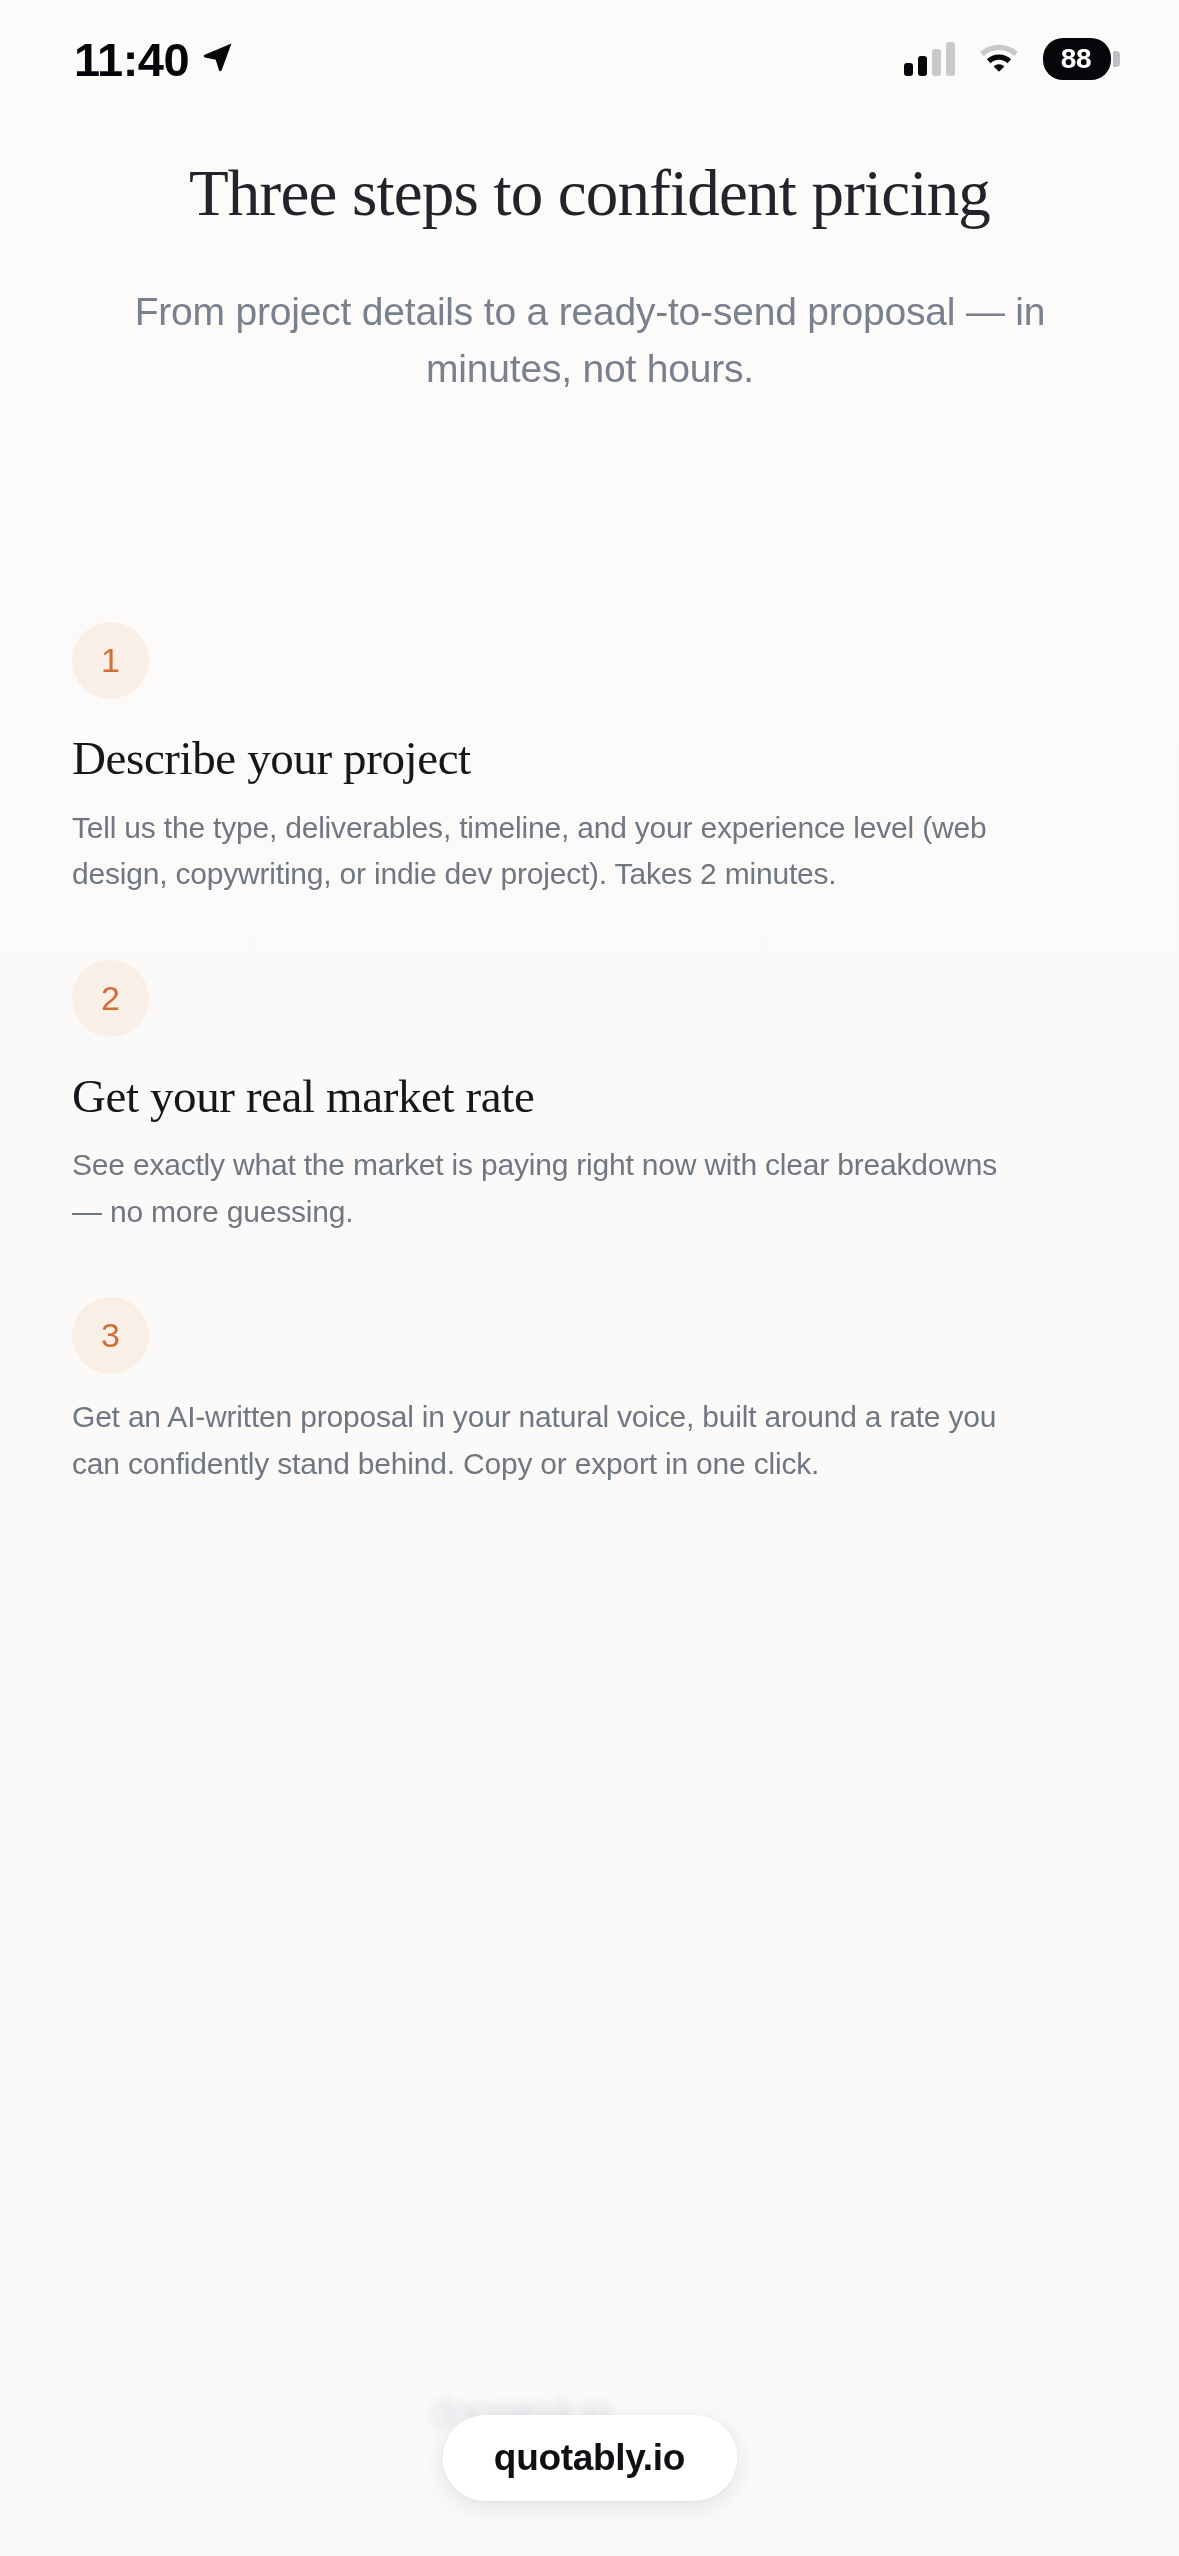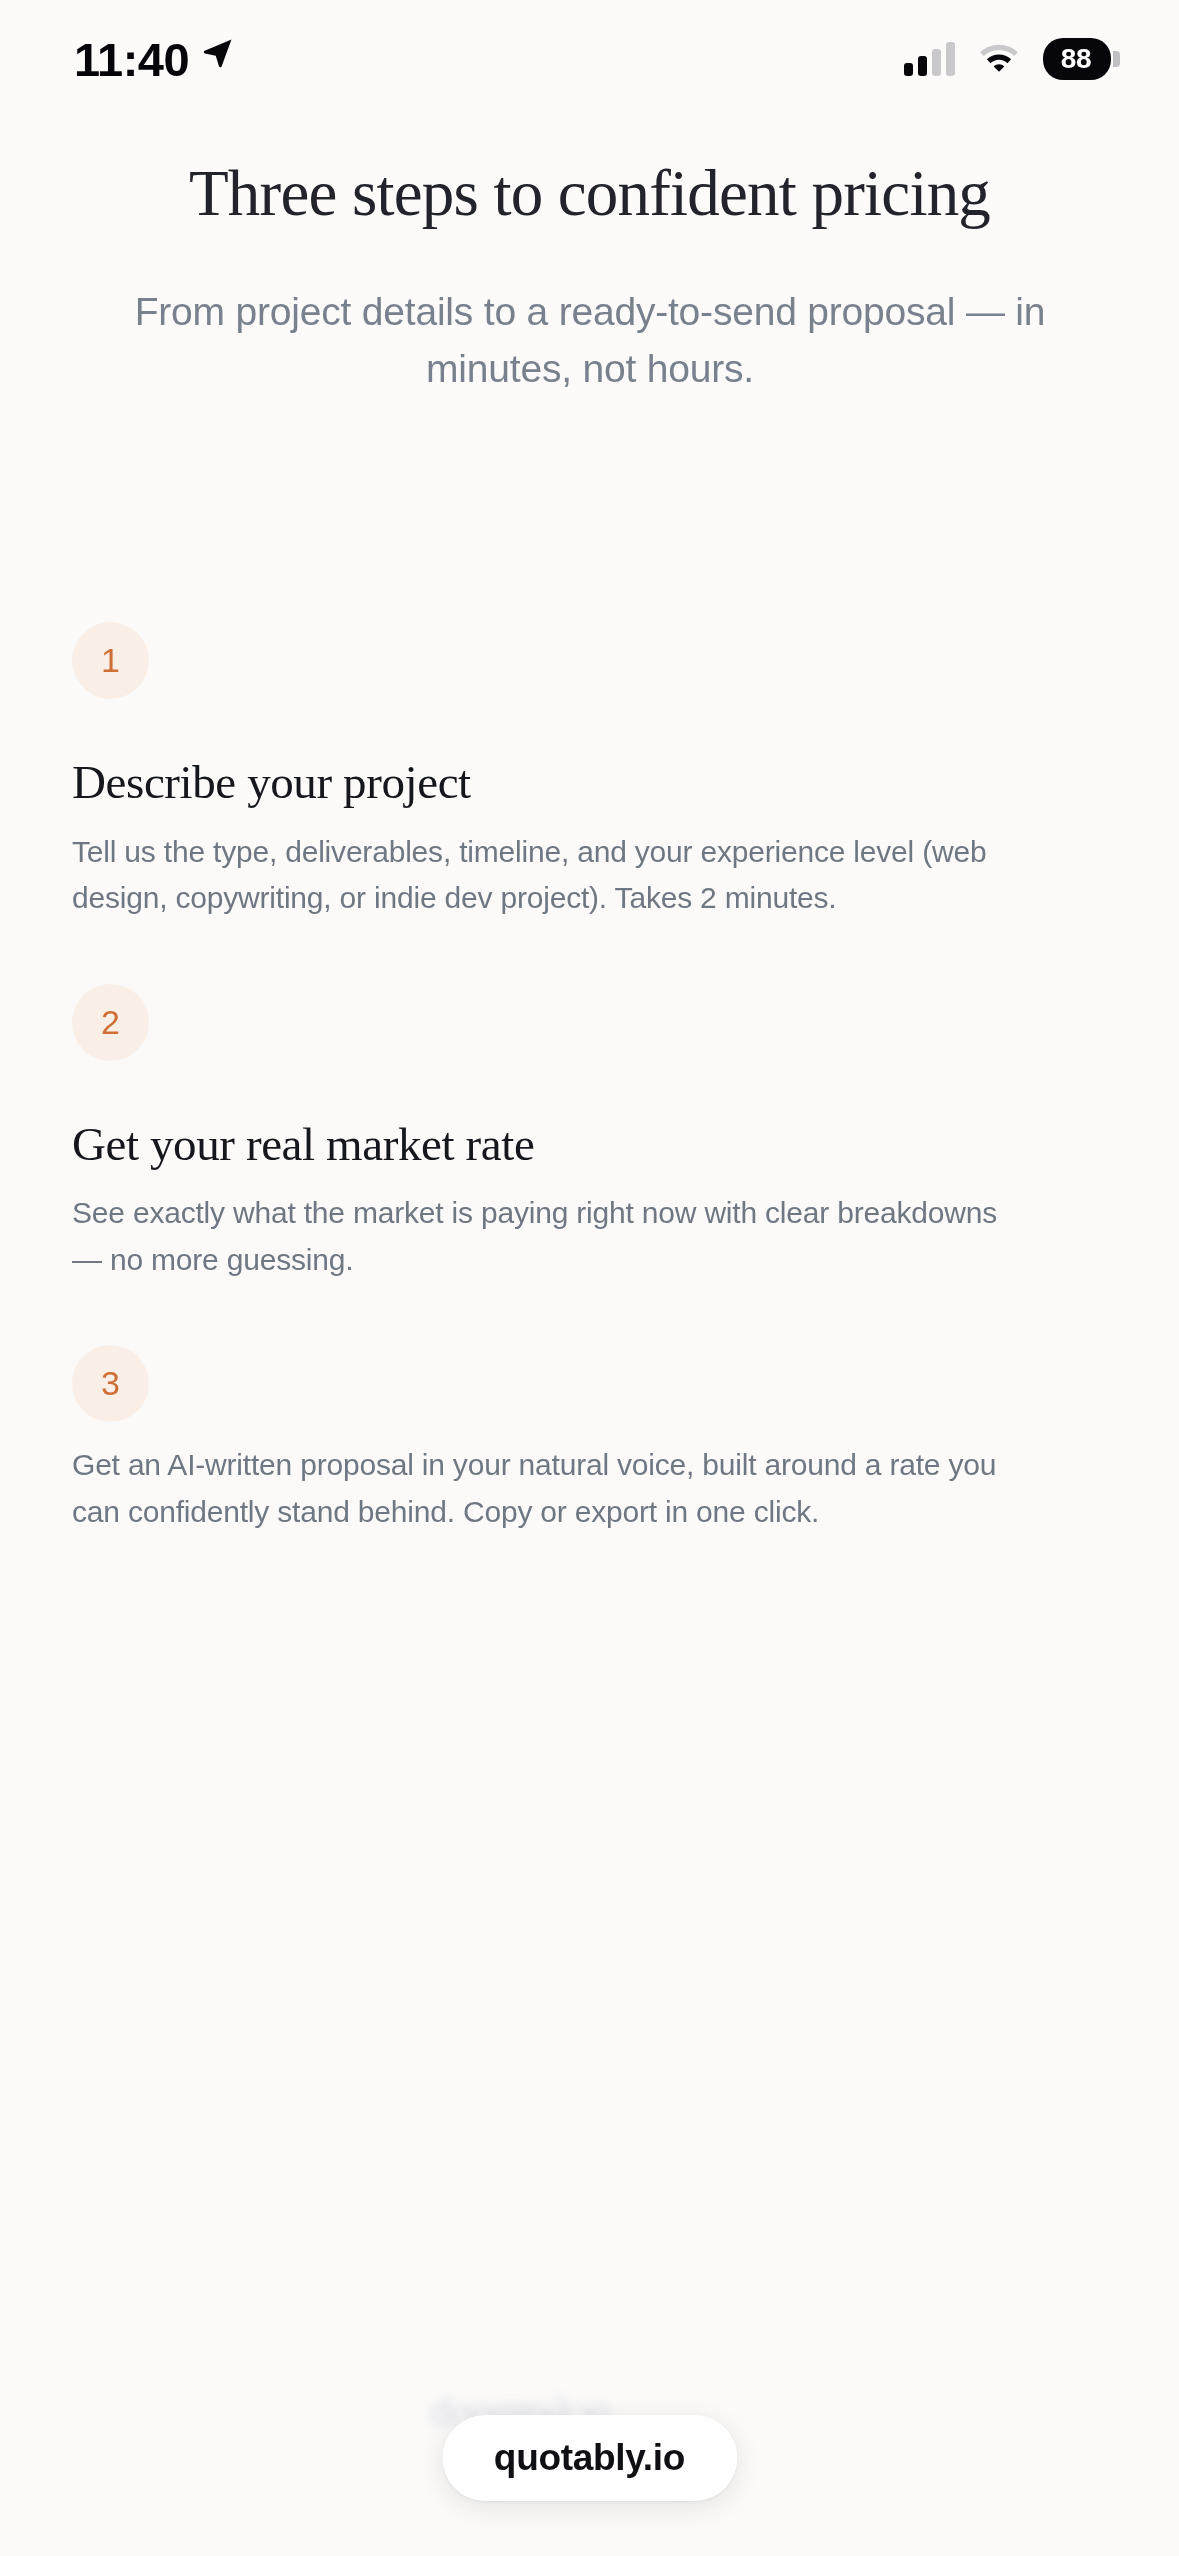--- a/index.html
+++ b/index.html
@@ -14,21 +14,21 @@
     width:1179px; height:2556px;
     background:linear-gradient(180deg,#fcfbf9 0%, #fbfaf8 40%, #fbfaf8 100%);
   }
 
   
   .statusbar {
     position:absolute; top:0; left:0; width:1179px; height:118px;
     display:flex; align-items:center; justify-content:space-between;
     padding:0 68px 0 74px;
   }
-  .status-left { display:flex; gap:12px; }
+  .status-left { display:flex; align-items:center; gap:12px; }
   .clock {
     font-size:47px; font-weight:600; letter-spacing:-0.5px;
     color:#05050a; line-height:1;
     font-family:"Liberation Sans", sans-serif;
   }
   .loc-arrow { display:block; }
   .status-right { display:flex; align-items:center; gap:22px; }
   .bars { display:flex; align-items:flex-end; gap:5px; height:34px; }
   .bars i { display:block; width:9px; border-radius:3px; background:#c9c9cc; }
   .bars i.on { background:#07070b; }
@@ -77,21 +77,21 @@
 
   .badge {
     width:77px; height:77px; border-radius:50%;
     background:#f9efe7;
     display:flex; align-items:center; justify-content:center;
     font-size:34px; font-weight:400; color:#cf6f36;
     letter-spacing:0;
   }
 
   .step-title {
-    margin-top:58px;
+    margin-top:34px;
     font-family:"Liberation Serif", serif;
     font-size:47px; font-weight:400; letter-spacing:-0.4px;
     color:#16171d; line-height:1.1;
   }
 
   .step-body {
     margin-top:20px; width:945px;
     font-size:30px; font-weight:400; line-height:1.55;
     color:#6f7782; letter-spacing:-0.2px;
   }

